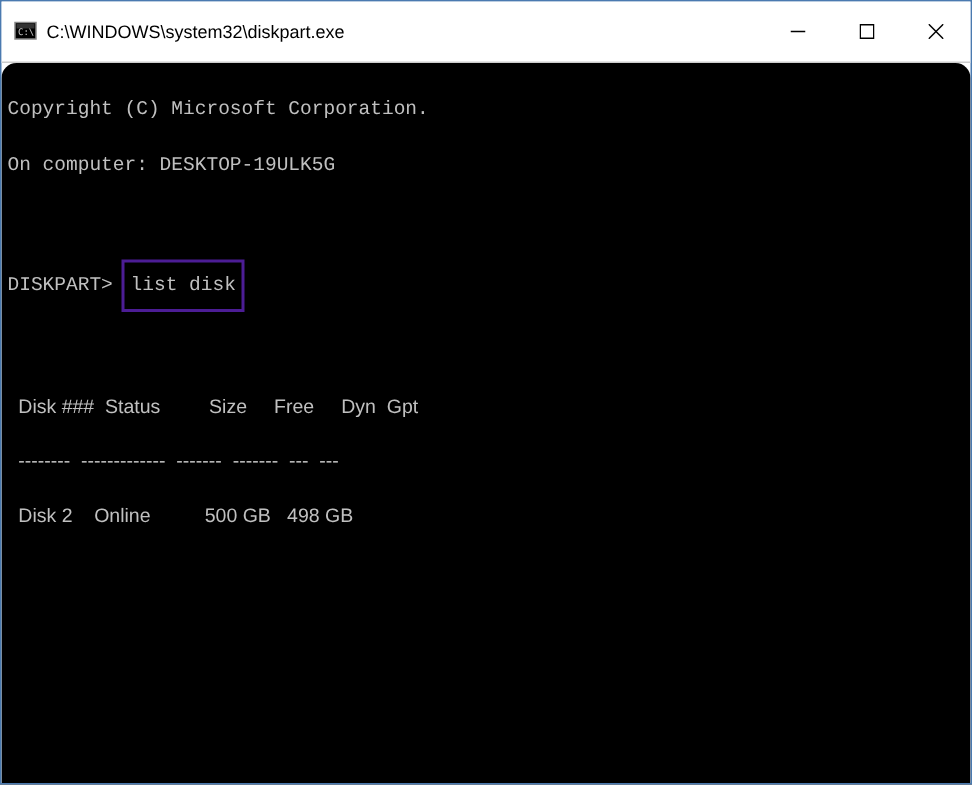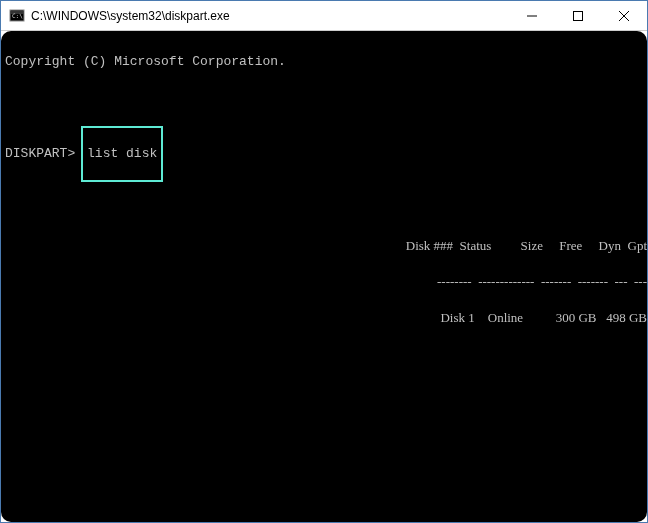--- a/index.html
+++ b/index.html
@@ -5,21 +5,21 @@
   * { margin: 0; padding: 0; box-sizing: border-box; }
   body {
     font-family: "Segoe UI", Tahoma, sans-serif;
     background: #fff;
     width: 648px;
     height: 523px;
     overflow: hidden;
     border: 1px solid #4a7ab0;
   }
   .title-bar {
-    height: 30px;
+    height: 41px;
     background: #fff;
     display: flex;
     align-items: center;
     border-bottom: 1px solid #ccc;
   }
   .title-icon {
     width: 16px;
     height: 16px;
     margin: 0 6px 0 8px;
     display: inline-flex;
@@ -49,26 +49,26 @@
     font-size: 13px;
     line-height: 1.4;
     padding: 4px 0 4px 4px;
     height: calc(523px - 32px);
     white-space: pre;
     position: relative;
     border-radius: 10px;
   }
   .line { display: block; min-height: 1.4em; }
   .hl {
-    border: 2px solid #5eead4;
-    padding: 17px 4px;
+    border: 2px solid #4c1d95;
+    padding: 6px 4px;
     margin-left: -2px;
     display: inline-block;
   }
-  .table-row { font-family: Liberation Serif, serif; text-align: right; }
+  .table-row { font-family: Liberation Sans, sans-serif; }
 </style>
 </head>
 <body>
 
 <div class="title-bar">
   <span class="title-icon">
     <svg viewBox="0 0 16 16">
         <rect x="1" y="2" width="14" height="11" fill="#000" stroke="#888" stroke-width="1"></rect>
         <rect x="2" y="3" width="12" height="3" fill="#333"></rect>
         <text x="3" y="10" font-size="6" fill="#ccc" font-family="monospace">C:\</text>
@@ -90,26 +90,27 @@
       <svg viewBox="0 0 10 10">
           <line x1="0" y1="0" x2="10" y2="10" stroke="#000" stroke-width="1"></line>
           <line x1="10" y1="0" x2="0" y2="10" stroke="#000" stroke-width="1"></line>
         </svg>
     </div>
   </div>
 </div>
 
 <div class="terminal">
 <span class="line">Copyright (C) Microsoft Corporation.</span>
+<span class="line">On computer: DESKTOP-19ULK5G</span>
 <span class="line"> </span>
 <span class="line"><span>DISKPART&gt;</span> <span class="hl">list disk</span></span>
 <span class="line"> </span>
 <span class="line table-row">  Disk ###  Status         Size     Free     Dyn  Gpt</span>
 <span class="line table-row">  --------  -------------  -------  -------  ---  ---</span>
-<span class="line table-row">  Disk 1    Online          300 GB   498 GB</span>
+<span class="line table-row">  Disk 2    Online          500 GB   498 GB</span>
 <span class="line"> </span>
 <span class="line"> </span>
 
 
 
 
 
 
 
 

